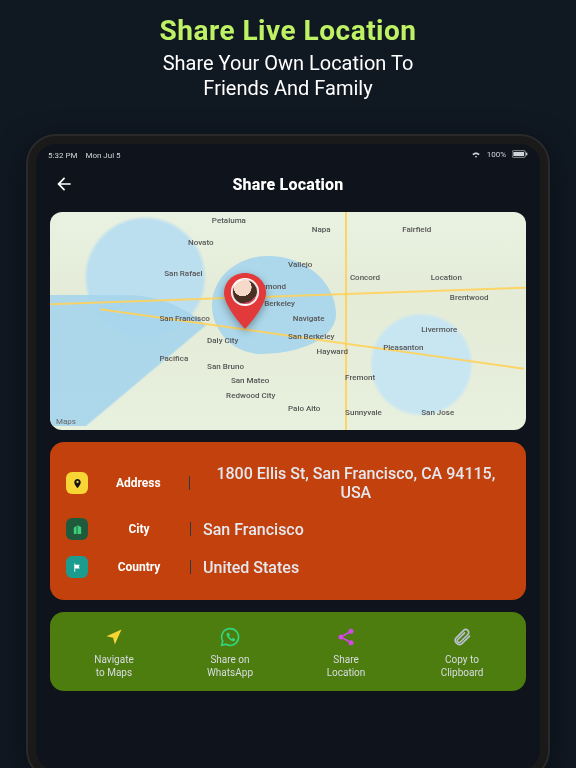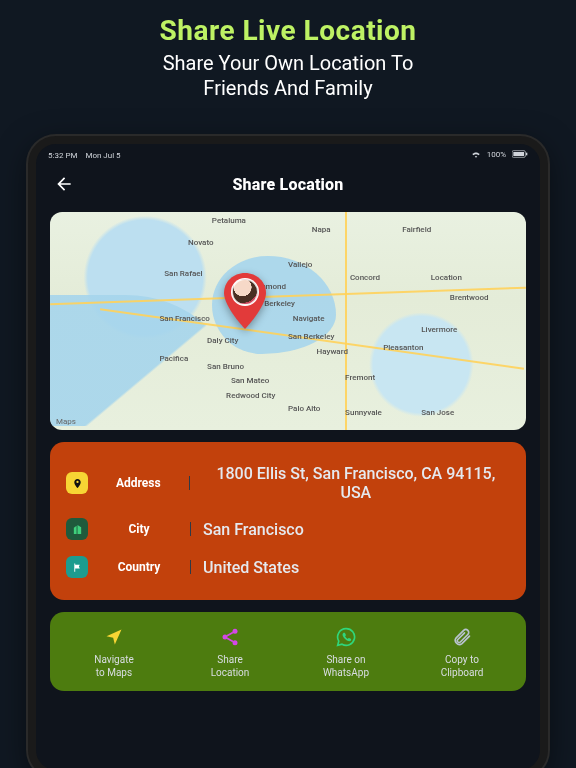--- a/index.html
+++ b/index.html
@@ -280,42 +280,42 @@
           <svg width="20" height="20" viewBox="0 0 24 24">
               <path d="M3 11l18-8-8 18-2-8-8-2z" fill="#f7d534"></path>
             </svg>
         </div>
         <div class="action-label">Navigate
 to Maps</div>
       </div>
       <div class="action">
         <div class="action-icon">
           <svg width="20" height="20" viewBox="0 0 24 24">
+              <path d="M12 2a10 10 0 00-8.7 15L2 22l5.2-1.4A10 10 0 1012 2z" fill="none" stroke="#2fd67b" stroke-width="2"></path>
+              <path d="M8.5 7.5c.3-.5.7-.5 1-.5l.7 0c.2 0 .5 0 .7.5l1 2c.1.3 0 .5-.2.7l-.6.6c-.2.2-.2.4 0 .7.6 1 1.5 1.9 2.5 2.5.3.2.5.2.7 0l.6-.6c.2-.2.4-.3.7-.2l2 1c.5.2.5.5.5.7v.7c0 .3 0 .7-.5 1-1 .6-2.4.7-4.5-.5-2.2-1.3-3.7-3-4.7-5-.9-1.8-.5-3 .1-3.6z" fill="#2fd67b"></path>
+            </svg>
+        </div>
+        <div class="action-label">Share on
+WhatsApp</div>
+      </div>
+      <div class="action">
+        <div class="action-icon">
+          <svg width="20" height="20" viewBox="0 0 24 24">
               <circle cx="6" cy="12" r="3" fill="#d447e8"></circle>
               <circle cx="18" cy="5" r="3" fill="#d447e8"></circle>
               <circle cx="18" cy="19" r="3" fill="#d447e8"></circle>
               <path d="M8.5 10.5l7-4M8.5 13.5l7 4" stroke="#d447e8" stroke-width="2"></path>
             </svg>
         </div>
         <div class="action-label">Share
 Location</div>
       </div>
       <div class="action">
         <div class="action-icon">
           <svg width="20" height="20" viewBox="0 0 24 24">
-              <path d="M12 2a10 10 0 00-8.7 15L2 22l5.2-1.4A10 10 0 1012 2z" fill="none" stroke="#2fd67b" stroke-width="2"></path>
-              <path d="M8.5 7.5c.3-.5.7-.5 1-.5l.7 0c.2 0 .5 0 .7.5l1 2c.1.3 0 .5-.2.7l-.6.6c-.2.2-.2.4 0 .7.6 1 1.5 1.9 2.5 2.5.3.2.5.2.7 0l.6-.6c.2-.2.4-.3.7-.2l2 1c.5.2.5.5.5.7v.7c0 .3 0 .7-.5 1-1 .6-2.4.7-4.5-.5-2.2-1.3-3.7-3-4.7-5-.9-1.8-.5-3 .1-3.6z" fill="#2fd67b"></path>
-            </svg>
-        </div>
-        <div class="action-label">Share on
-WhatsApp</div>
-      </div>
-      <div class="action">
-        <div class="action-icon">
-          <svg width="20" height="20" viewBox="0 0 24 24">
               <path d="M21 11l-9 9a5 5 0 01-7-7l9-9a3.5 3.5 0 015 5l-9 9a2 2 0 01-3-3l8-8" fill="none" stroke="#b9c3cf" stroke-width="2" stroke-linecap="round"></path>
             </svg>
         </div>
         <div class="action-label">Copy to
 Clipboard</div>
       </div>
     </div>
 
   </div>
 </div>

